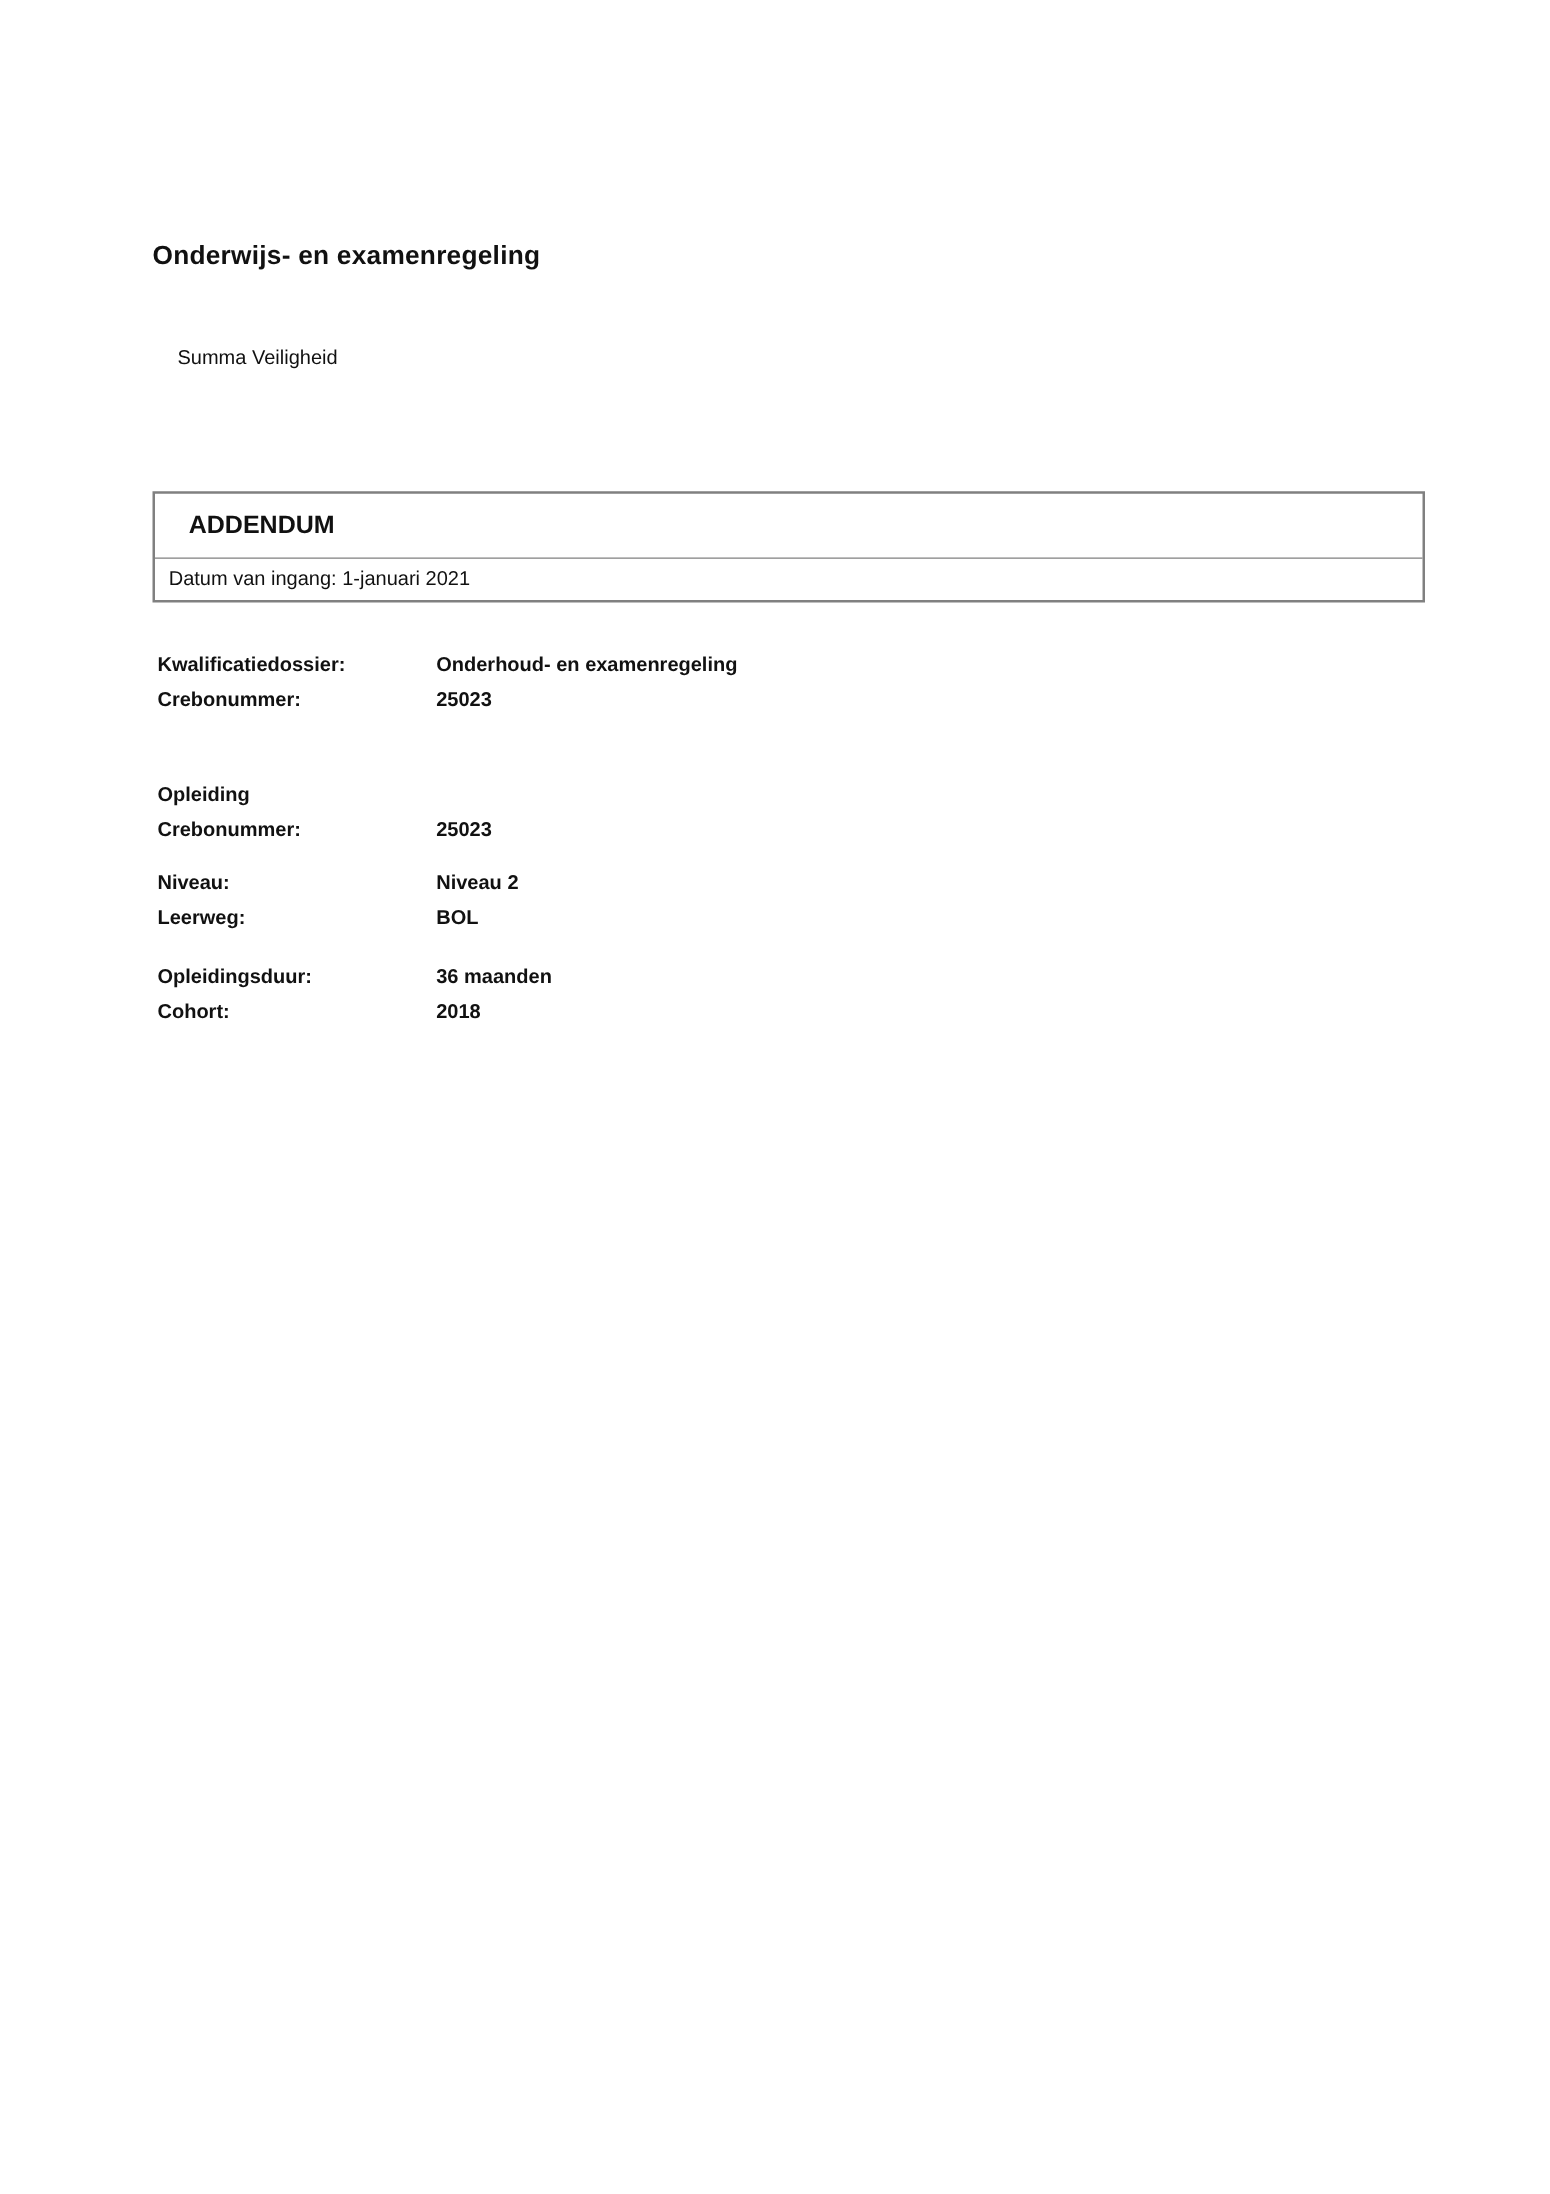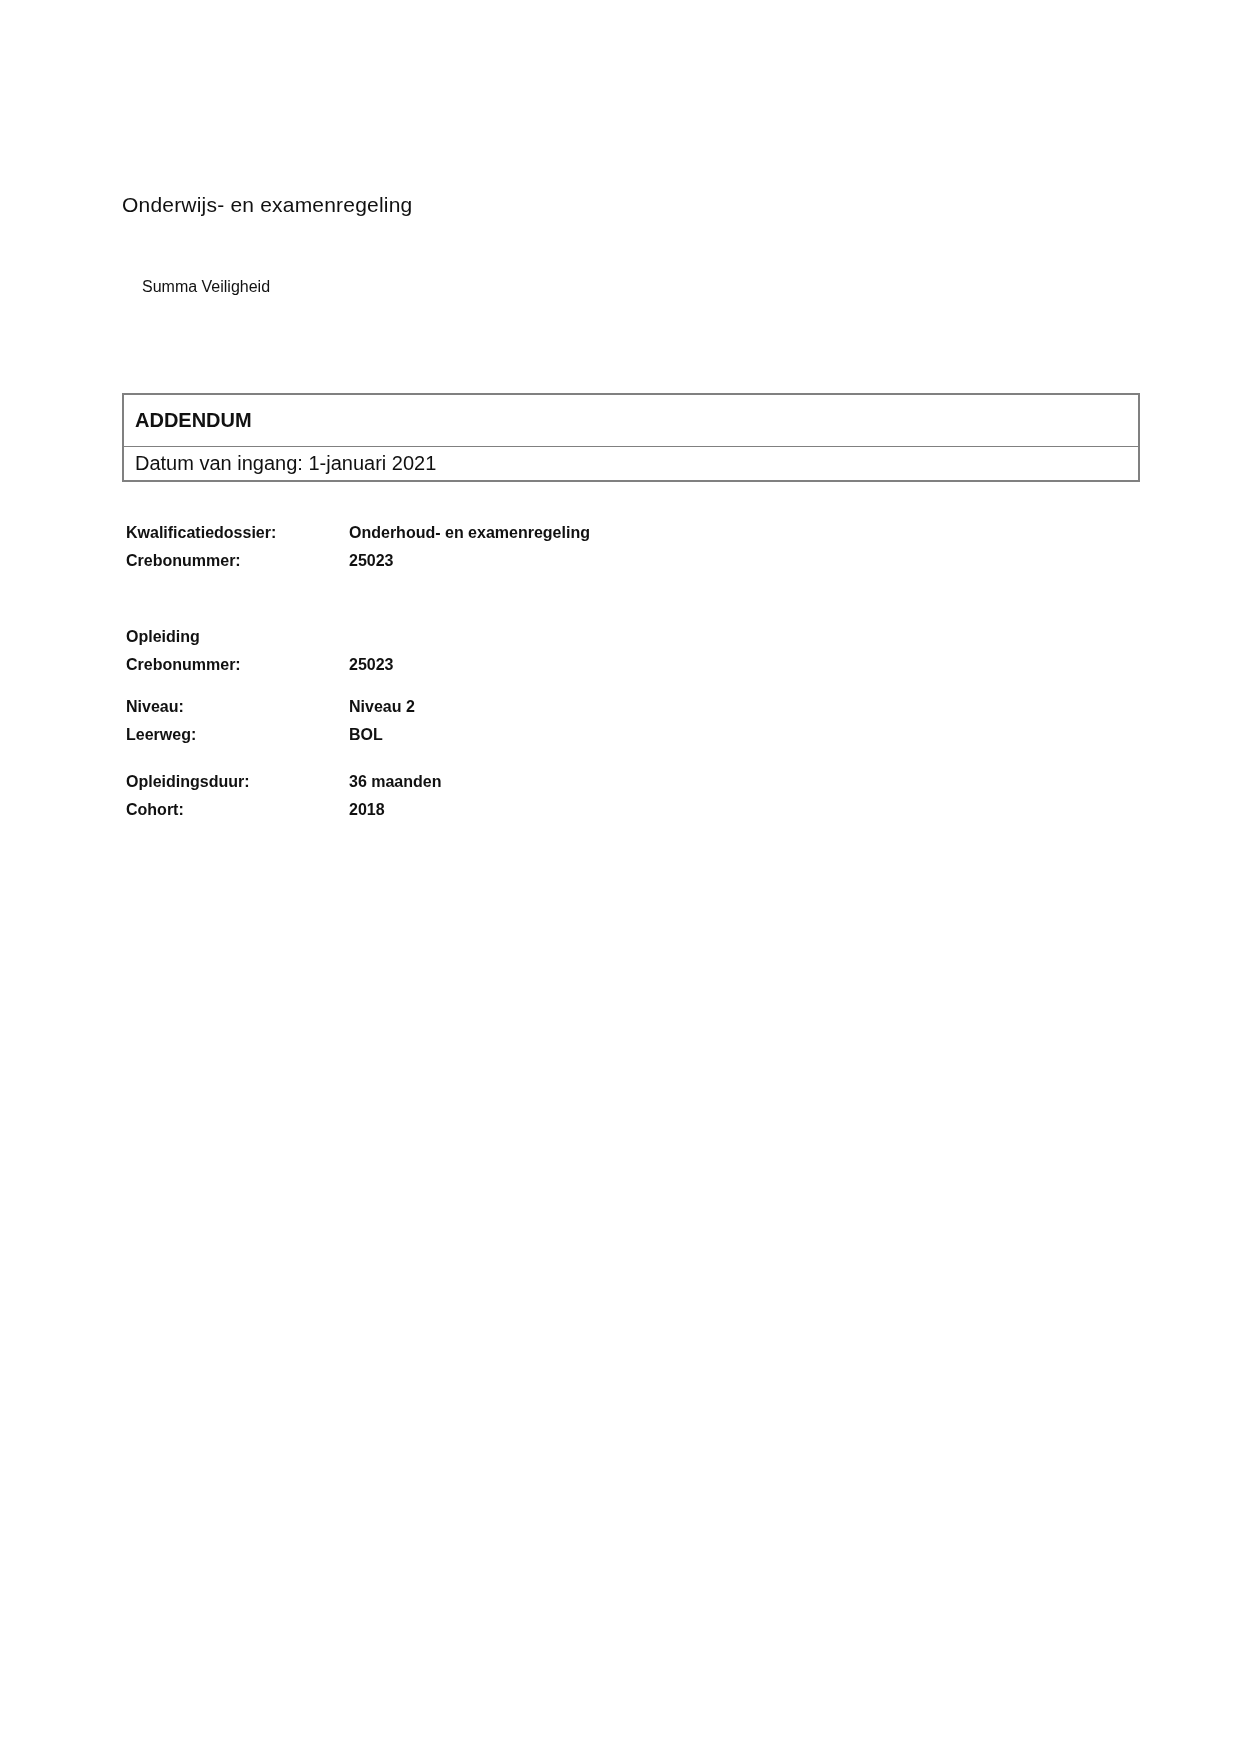--- a/index.html
+++ b/index.html
@@ -13,21 +13,21 @@
     width: 1240px;
     height: 1755px;
     background: #ffffff;
     overflow: hidden;
   }
   .doc-title {
     position: absolute;
     left: 122px;
     top: 193px;
     font-size: 21px;
-    font-weight: normal;
+    font-weight: bold;
     letter-spacing: 0.2px;
     color: #111111;
   }
   .doc-subtitle {
     position: absolute;
     left: 122px;
     top: 278px;
     font-size: 16px;
     color: #111111;
     margin-left: 20px;
@@ -36,31 +36,31 @@
     position: absolute;
     left: 122px;
     top: 393px;
     width: 1018px;
     border: 2px solid #808080;
   }
   .addendum-header {
     height: 52px;
     display: flex;
     align-items: center;
-    padding-left: 11px;
+    padding-left: 27px;
     font-size: 20px;
     font-weight: bold;
     border-bottom: 1px solid #808080;
   }
   .addendum-row {
     height: 33px;
     display: flex;
     align-items: center;
     padding-left: 11px;
-    font-size: 20px;
+    font-size: 16px;
   }
   .details-group {
     position: absolute;
     left: 126px;
     right: 60px;
   }
   .g1 { top: 519px; }
   .g2 { top: 623px; }
   .g3 { top: 693px; }
   .g4 { top: 768px; }

